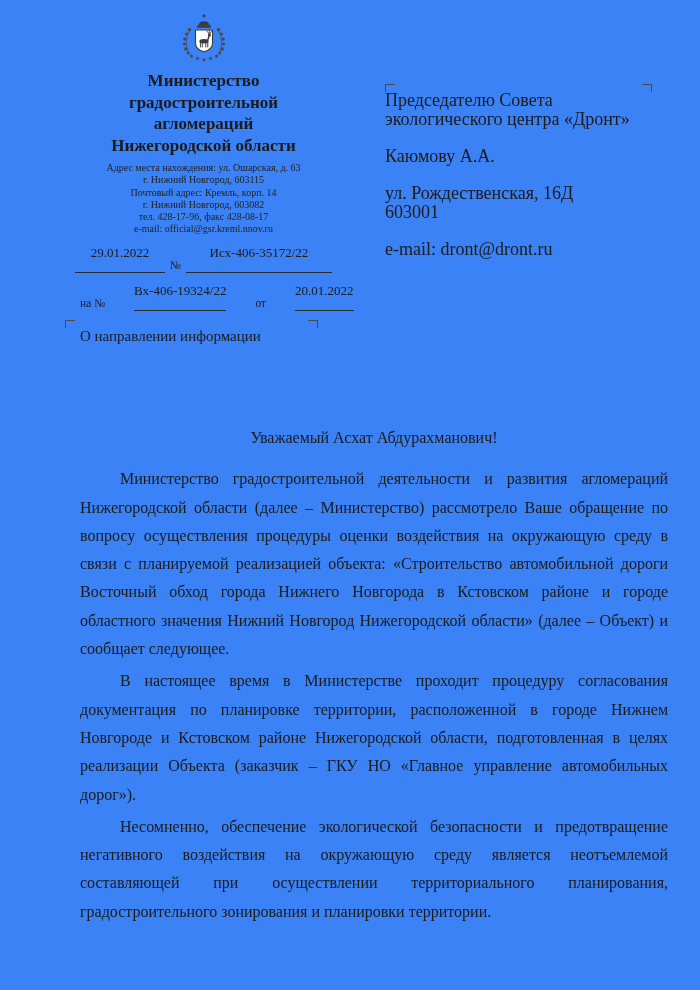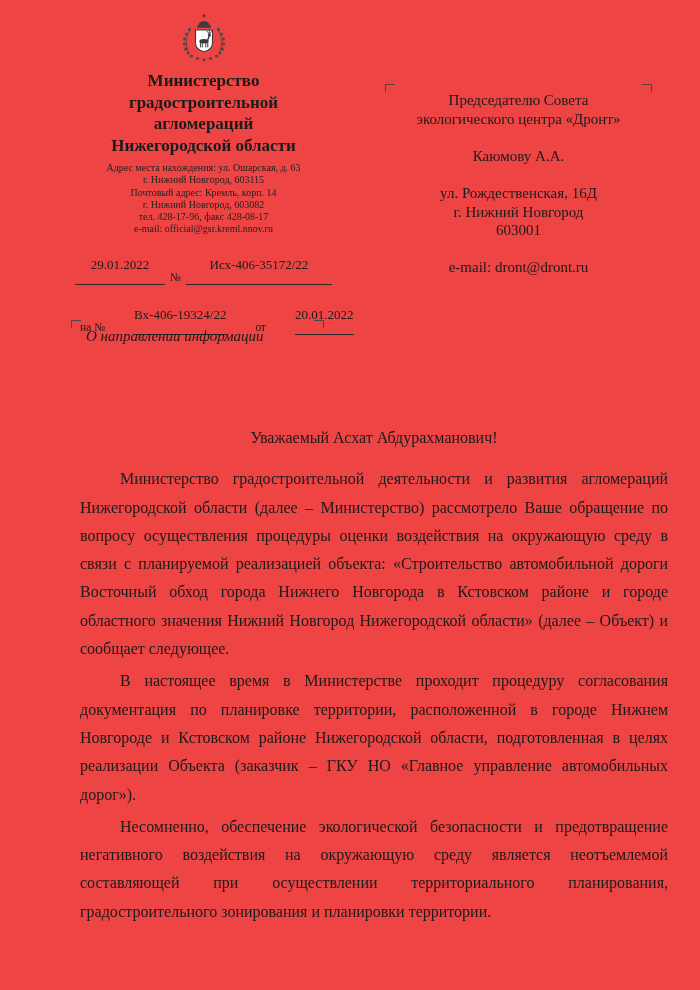--- a/index.html
+++ b/index.html
@@ -1,20 +1,20 @@
 <!DOCTYPE html>
 <html><head>
 <meta charset="utf-8">
 <style>
   html,body { margin:0; padding:0; background:#e8e8e8; }
   .page {
     position:relative;
     width:700px; height:990px;
     margin:0 auto;
-    background:#ef4444;
+    background:#3b82f6;
     font-family:"Liberation Serif", serif;
     color:#1b1b1b;
     overflow:hidden;
   }
 
   
   .left-col {
     position:absolute; left:75px; top:12px; width:257px;
     text-align:center;
   }
@@ -36,42 +36,42 @@
   .ref-row { display:flex; align-items:flex-end; }
   .ref-row + .ref-row { margin-top:10px;gap:24px; }
   .u {
     border-bottom:1px solid #2b2b2b;
     text-align:center;
     padding-bottom:11px;
     white-space:nowrap;
   }
   .w1 { width:90px; }
   .w2 { width:70px; }
-  .grow { flex:1;margin-top:12px; }
+  .grow { flex:1; }
   .lbl { font-size:11.5px; padding:0 5px 2px 5px; white-space:nowrap; }
 
   
   .corner { position:absolute; width:9px; height:7px; }
   .corner.tl { left:0; top:0; border-left:1px solid #4a4a4a; border-top:1px solid #4a4a4a; }
   .corner.tr { right:0; top:0; border-right:1px solid #4a4a4a; border-top:1px solid #4a4a4a; }
 
   
   .right-col {
     position:absolute; left:385px; top:84px; width:267px;
-    text-align:center;
-    font-size:15px;
+    text-align:left;
+    font-size:18px;
     line-height:18.6px;
     padding-top:7px;
     box-sizing:border-box;
   }
   .r-line { min-height:18.6px; }
 
   
   .subject-zone {
-    position:absolute; left:71px; top:320px; width:253px; height:34px;font-style:italic;
+    position:absolute; left:65px; top:320px; width:253px; height:34px;
   }
   .subject {
     font-size:15px;
     text-align:left;
     padding:8px 0 0 15px;
   }
 
   
   .body-text {
     position:absolute; left:80px; top:392px; width:588px;
@@ -173,21 +173,20 @@
 
   <div class="right-col">
     <span class="corner tl"></span>
     <span class="corner tr"></span>
     <div class="r-line">Председателю Совета</div>
     <div class="r-line">экологического центра «Дронт»</div>
     <div class="r-line"></div>
     <div class="r-line">Каюмову А.А.</div>
     <div class="r-line"></div>
     <div class="r-line">ул. Рождественская, 16Д</div>
-    <div class="r-line">г. Нижний Новгород</div>
     <div class="r-line">603001</div>
     <div class="r-line"></div>
     <div class="r-line">e-mail: dront@dront.ru</div>
   </div>
 
   <div class="subject-zone">
     <span class="corner tl"></span>
     <span class="corner tr"></span>
     <div class="subject">О направлении информации</div>
   </div>

